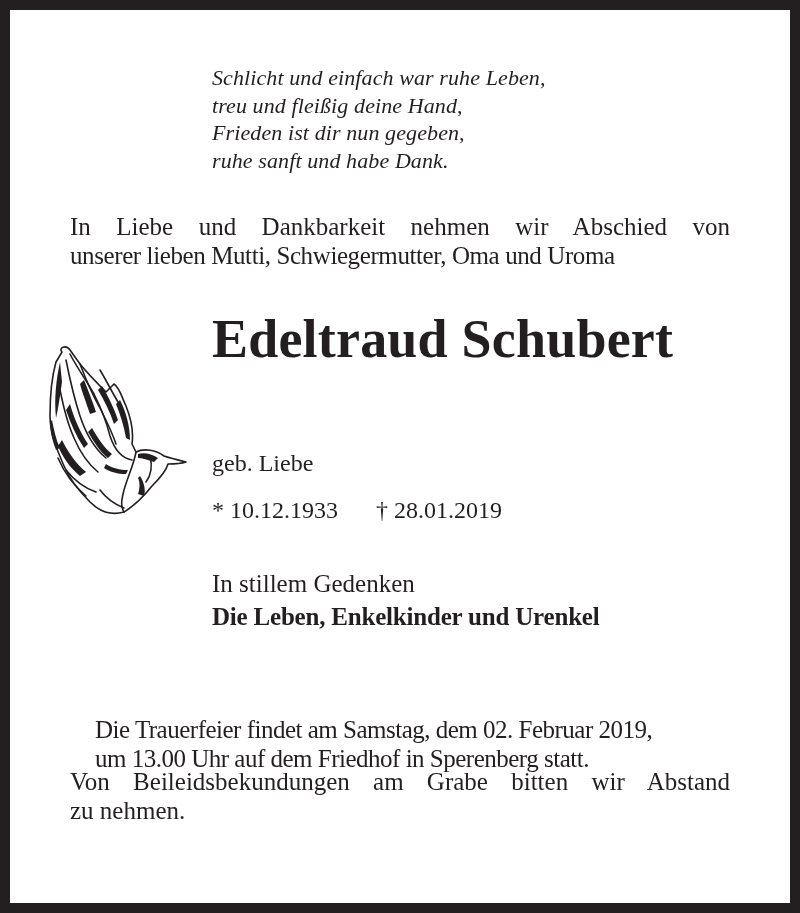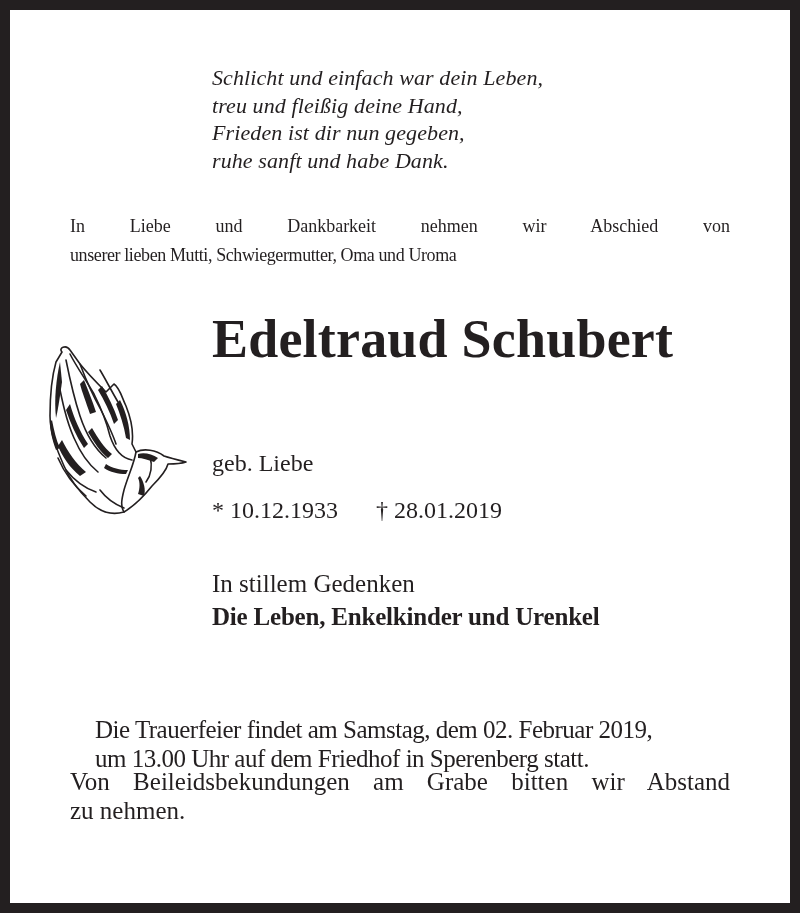--- a/index.html
+++ b/index.html
@@ -37,21 +37,21 @@
       line-height: 27.5px;
       letter-spacing: 0.1px;
       white-space: nowrap;
     }
     .poem div { margin: 0; }
     .intro {
       position: absolute;
       left: 70px;
       top: 212px;
       width: 660px;
-      font-size: 18px;
+      font-size: 25px;
       line-height: 29px;
       text-align: justify;
       text-align-last: left;
     }
     .intro .justified {
       display: block;
       text-align: justify;
       text-align-last: justify;
     }
     .intro .last { display: block; white-space: nowrap; letter-spacing: -0.4px; }
@@ -132,21 +132,21 @@
       width: 150px;
       height: 178px;
     }
   </style>
 </head>
 <body>
 
 <div class="frame"></div>
 
 <div class="poem">
-  <div>Schlicht und einfach war dein Leben,</div>
+  <div>Schlicht und einfach war ruhe Leben,</div>
   <div>treu und fleißig deine Hand,</div>
   <div>Frieden ist dir nun gegeben,</div>
   <div>ruhe sanft und habe Dank.</div>
 </div>
 
 <div class="intro">
   <span class="justified">In Liebe und Dankbarkeit nehmen wir Abschied von</span>
   <span class="last">unserer lieben Mutti, Schwiegermutter, Oma und Uroma</span>
 </div>
 

